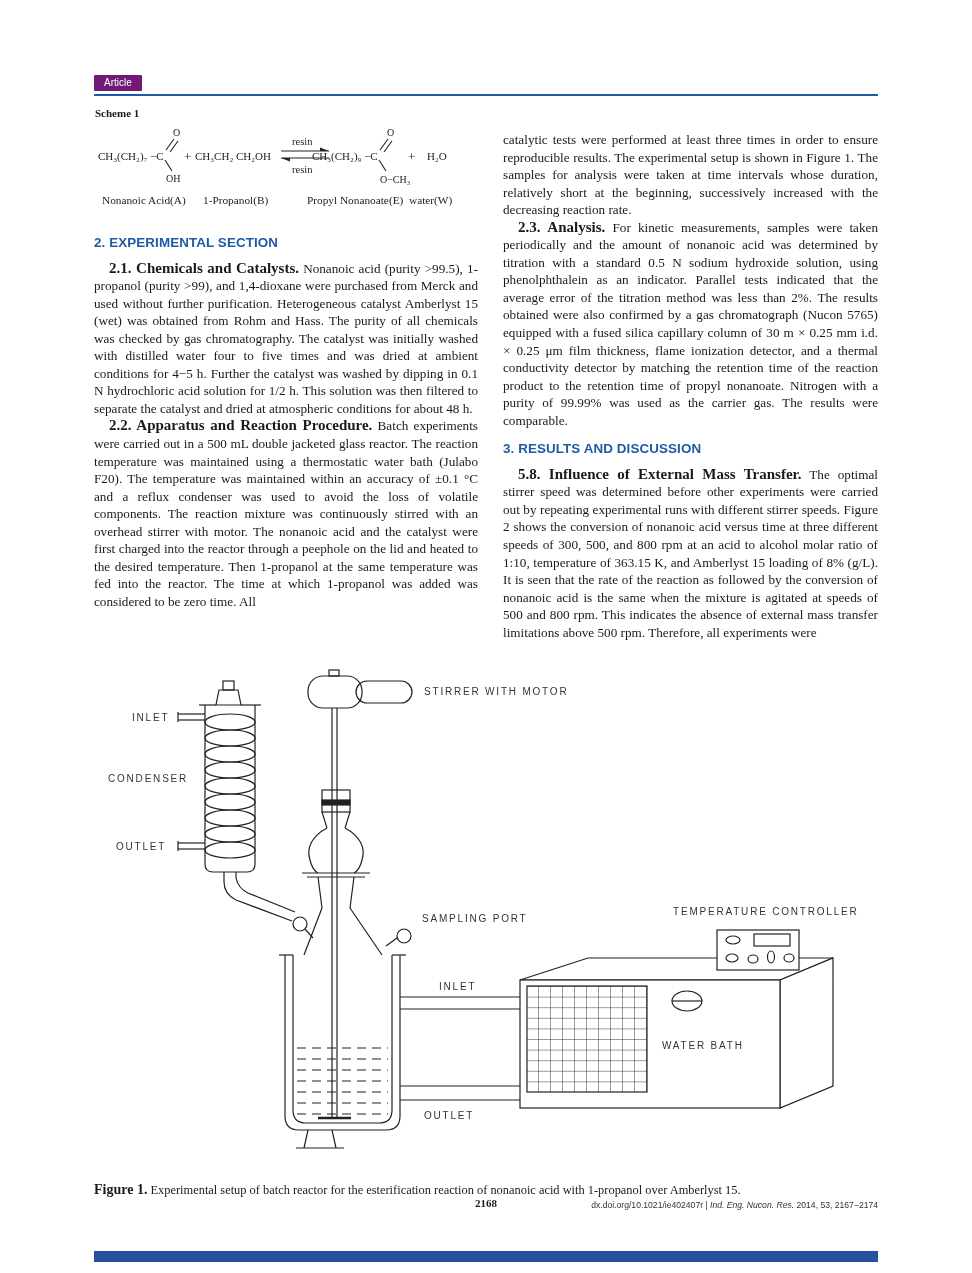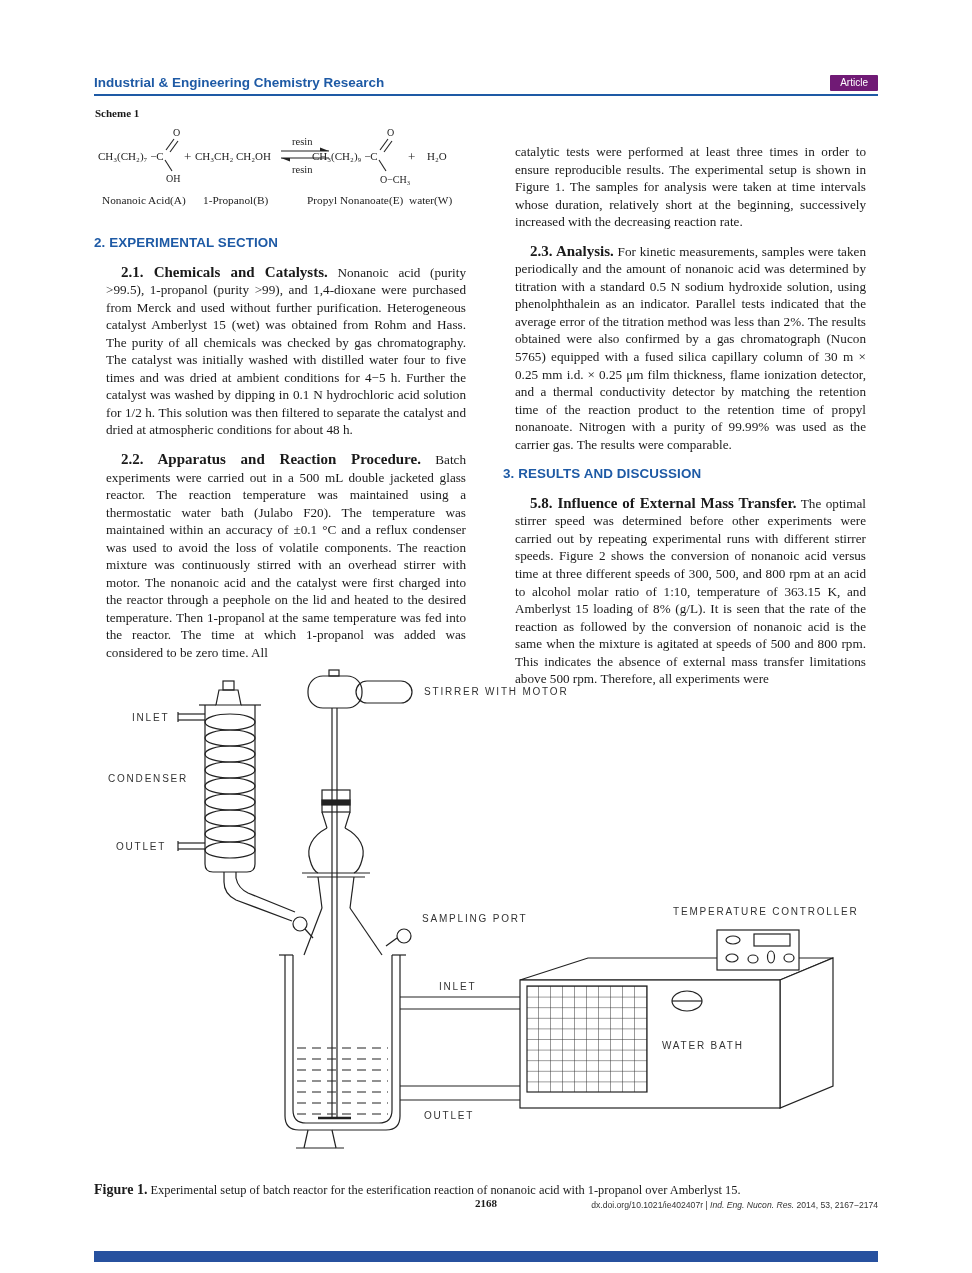--- a/index.html
+++ b/index.html
@@ -16,42 +16,41 @@
   .scheme-label{position:absolute;left:95px;top:107px;font-size:11px;font-weight:bold;}
   .scheme-svg{position:absolute;left:96px;top:124px;}
   .scheme-svg text{font-family:"Liberation Serif",serif;fill:#222;}
   
   .col{position:absolute;font-size:13.2px;line-height:17.55px;text-align:justify;}
   .col-left{left:94px;top:234px;width:384px;}
   .col-right{left:503px;top:131px;width:375px;}
   .sec-heading{font-family:"Liberation Sans",sans-serif;font-weight:bold;font-size:13.4px;
           color:#1e5aa5;margin:0 0 8px 0;letter-spacing:0.1px;}
   .sec-heading.mt{margin-top:11px;}
-  p.body-p{margin:12px;}
+  p.body-p{margin:0;}
   p.indent{text-indent:15px;}
   .runin{font-family:Liberation Serif, serif;font-weight:bold;font-size:15px;}
   
   .figure-svg{position:absolute;left:94px;top:668px;}
   .figure-svg text{font-family:"Liberation Sans",sans-serif;font-size:10px;letter-spacing:1.8px;fill:#333;}
   .caption{position:absolute;left:94px;top:1170px;width:784px;font-size:12.4px;line-height:16px;}
   .caption b{font-size:14px;}
   .footer-page{position:absolute;left:0;top:1197px;width:972px;text-align:center;
           font-size:11px;font-weight:bold;}
   .footer-ref{position:absolute;right:94px;top:1200px;font-family:"Liberation Sans",sans-serif;
           font-size:8.6px;color:#333;}
   .footer-ref i{font-style:italic;}
   .bottom-bar{position:absolute;left:94px;top:1251px;width:784px;height:11px;background:#27519f;}
 </style>
 </head>
 <body>
 
 <div class="page">
 
   <div class="header">
-    <span class="journal-title">Industrial &amp; Engineering Chemistry Research</span>
     <span class="article-badge">Article</span>
   </div>
 
   <div class="scheme-label">Scheme 1</div>
   <svg class="scheme-svg" width="380" height="95" viewBox="0 0 380 95">
     <g stroke="#222" stroke-width="1.1">
 
       <line x1="70" y1="26" x2="78" y2="15"></line>
       <line x1="74" y1="28" x2="82" y2="17"></line>
       <line x1="69" y1="36" x2="76" y2="47"></line>

